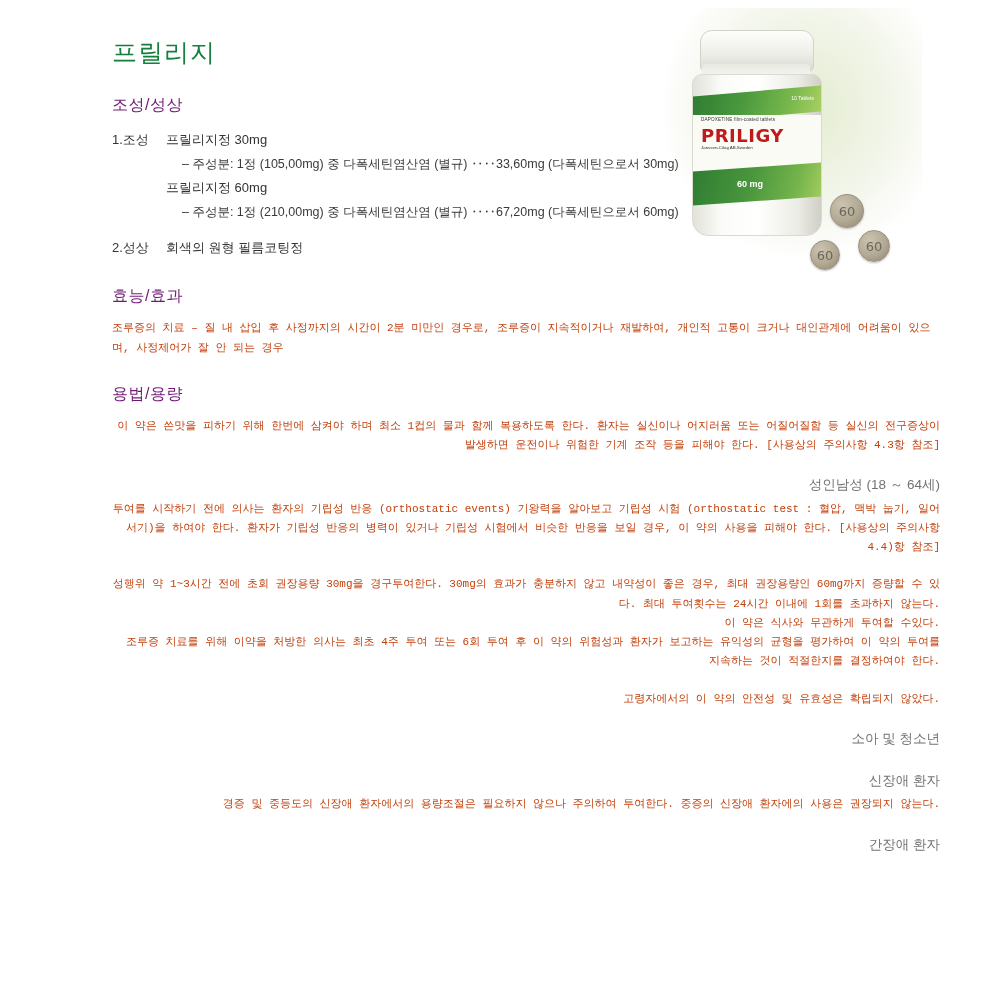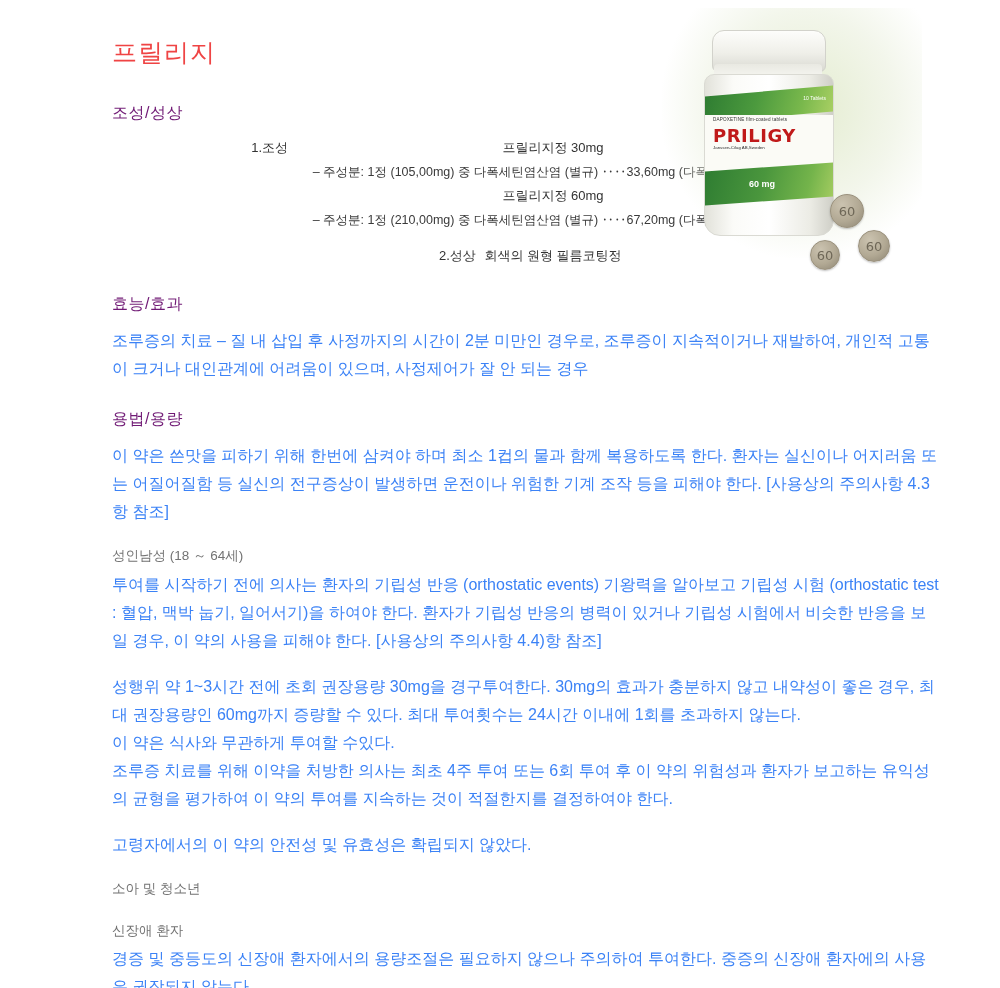--- a/index.html
+++ b/index.html
@@ -35,21 +35,21 @@
   .photo-glow {
     position: absolute;
     top: 0;
     left: 0;
     width: 260px;
     height: 250px;
     background: radial-gradient(ellipse at 55% 40%, rgba(226,235,205,0.95) 0%, rgba(236,241,224,0.65) 45%, rgba(255,255,255,0) 72%);
   }
   .bottle {
     position: absolute;
-    left: 40px;
+    left: 28px;
     top: 22px;
     width: 132px;
     height: 205px;
   }
   .bottle-cap {
     position: absolute;
     left: 10px;
     top: 0;
     width: 112px;
     height: 40px;
@@ -163,63 +163,63 @@
     font-family: "DejaVu Sans", sans-serif;
   }
   .pill-a { left: 168px; top: 186px; width: 32px; height: 32px; }
   .pill-b { left: 196px; top: 222px; width: 30px; height: 30px; }
   .pill-c { left: 148px; top: 232px; width: 28px; height: 28px; }
 
   
   h1.title {
     font-size: 25px;
     font-weight: normal;
-    color: #ef4444;
-    margin: 6px 0 34px 0;
+    color: #15803d;
+    margin: 6px 0 26px 0;
     letter-spacing: 1px;
   }
   h2.section {
     font-size: 16px;
     font-weight: normal;
     color: #701a75;
     margin: 0 0 12px 0;
     letter-spacing: 0.5px;
   }
   .sec-block { margin-bottom: 26px; }
   .body-text {
-    font-size: 16px;
+    font-size: 11px;
     line-height: 1.75;
-    color: #3b82f6;
+    color: #c2410c;
     margin: 0;
+    font-family: Liberation Mono, monospace;
   }
   .numbered {
     font-size: 13px;
     line-height: 1.9;
     color: #333;
     margin: 8px 0 4px 0;
-    text-align: center;
   }
   .num-label { display: inline-block; width: 54px; vertical-align: top; }
   .num-body { display: inline-block; vertical-align: top; }
   .sub-line {
     display: block;
     padding-left: 16px;
     font-size: 12.5px;
     color: #3a3a3a;
     line-height: 1.85;
   }
   .para { margin: 0 0 16px 0; }
   .para:last-child { margin-bottom: 0; }
   .sub-head {
     font-size: 13.5px;
     color: #737373;
     margin: 0 0 2px 0;
     line-height: 1.8;
   }
-  .group { margin-bottom: 18px; }
+  .group { margin-bottom: 18px; text-align: right; }
   .tight { margin-bottom: 0; }
 </style>
 </head>
 <body>
 
 <div class="page">
 
   <div class="photo-area">
     <div class="photo-glow"></div>
     <div class="bottle">

